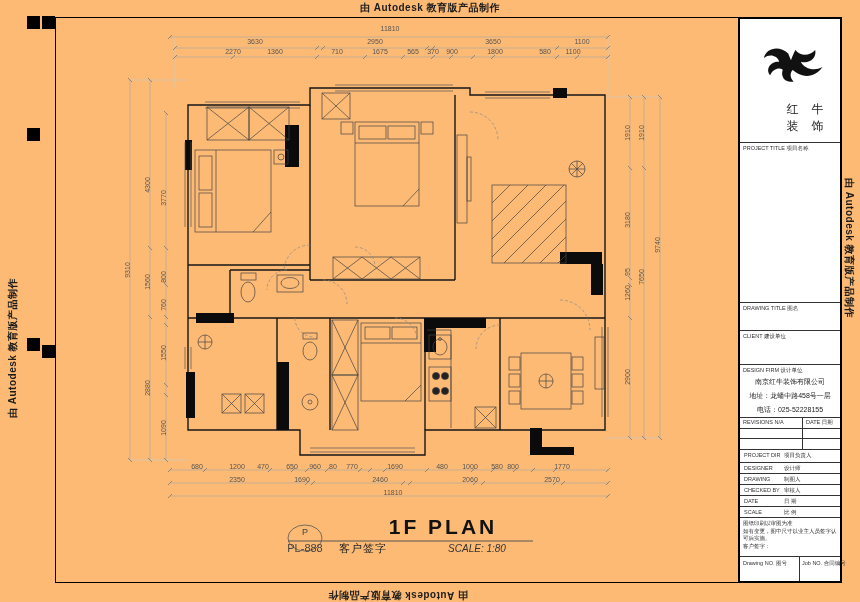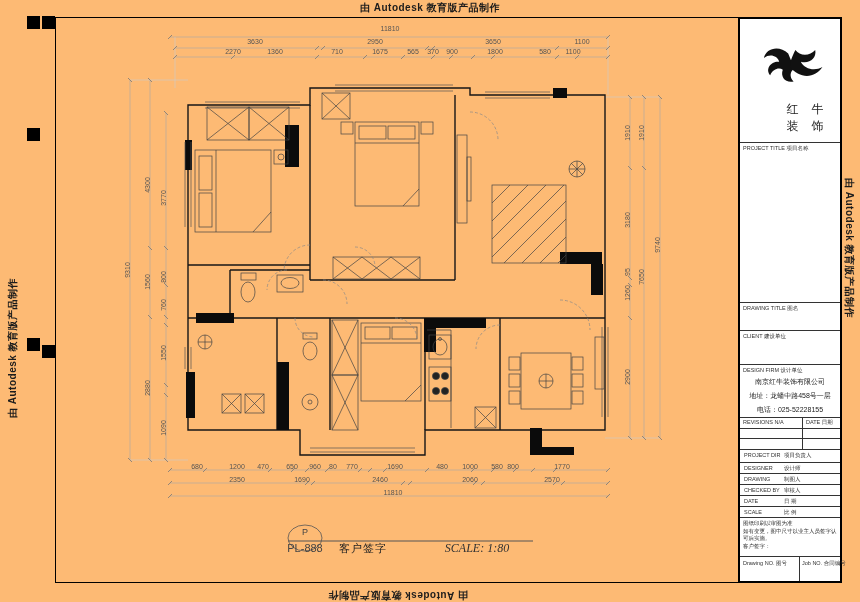--- a/index.html
+++ b/index.html
@@ -14,21 +14,21 @@
   .frame{position:absolute;left:55px;top:17px;width:787px;height:566px;border:1.5px solid #000;box-sizing:border-box;}
   
   .d,.dv{position:absolute;font-size:7px;color:#555;white-space:nowrap;}
   .d{transform:translate(-50%,-50%);}
   .dv{transform:translate(-50%,-50%) rotate(-90deg);}
   
   .cap-p{position:absolute;font-size:9px;color:#444;transform:translate(-50%,-50%);}
   .cap-code{position:absolute;font-size:11px;color:#444;transform:translate(-50%,-50%);}
   .cap-cn{position:absolute;font-size:11px;color:#222;transform:translate(-50%,-50%);letter-spacing:1px;}
   .cap-en{position:absolute;font-size:21px;font-weight:bold;color:#111;transform:translate(-50%,-50%);letter-spacing:3px;}
-  .cap-scale{position:absolute;font-size:12px;font-style:italic;color:#333;transform:translate(-50%,-50%);font-family:Liberation Serif, serif;}
+  .cap-scale{position:absolute;font-size:10px;font-style:italic;color:#333;transform:translate(-50%,-50%);font-family:Liberation Sans, sans-serif;}
   
   .tb{position:absolute;left:738px;top:17px;width:104px;height:566px;border:2px solid #000;box-sizing:border-box;background:#fff;}
   .tb .line{position:absolute;left:0;right:0;border-top:1px solid #333;}
   .tb .vline{position:absolute;border-left:1px solid #333;}
   .tb .lab{position:absolute;font-size:5.5px;color:#333;white-space:nowrap;}
   .tb .cen{position:absolute;left:0;right:0;text-align:center;font-size:7px;color:#222;white-space:nowrap;}
   .tb .note{position:absolute;left:3px;right:2px;font-size:5.5px;color:#333;line-height:7px;white-space:normal;}
   .logo-text{position:absolute;left:0;right:0;top:82px;text-align:center;font-size:12px;letter-spacing:5px;color:#222;
              font-family:"Liberation Serif","DejaVu Serif",serif;padding-left:35px;}
 </style>
@@ -390,20 +390,21 @@
   <span class="dv" style="left:627px;top:272px">95</span>
   <span class="dv" style="left:627px;top:293px">1260</span>
   <span class="dv" style="left:627px;top:377px">2900</span>
   <span class="dv" style="left:641px;top:133px">1910</span>
   <span class="dv" style="left:641px;top:277px">7650</span>
   <span class="dv" style="left:657px;top:245px">9740</span>
 
   <span class="cap-p" style="left:305px;top:532px">P</span>
   <span class="cap-code" style="left:305px;top:548px">PL-888</span>
   <span class="cap-cn" style="left:363px;top:548px">客户签字</span>
+  <span class="cap-en" style="left:443px;top:527px">1F PLAN</span>
   <span class="cap-scale" style="left:477px;top:548px">SCALE: 1:80</span>
 
   <div class="tb">
     <svg style="position:absolute;left:14px;top:22px" width="72" height="54" viewBox="0 0 80 56">
       <path fill="#111" d="M38,12 C28,2 13,6 11,17 C17,12 26,14 28,21 C19,20 12,29 18,36 C21,29 28,27 32,30 C29,38 35,45 44,43 C39,38 40,31 45,29 Z"></path>
       <path fill="#111" d="M40,27 C50,40 68,40 76,27 C67,32 56,29 52,21 C61,24 70,17 68,8 C62,15 51,15 46,8 C42,16 40,21 40,27 Z"></path>
     </svg>
     <div class="logo-text">红 牛 装 饰</div>
 
     <div class="line" style="top:123px"></div>

